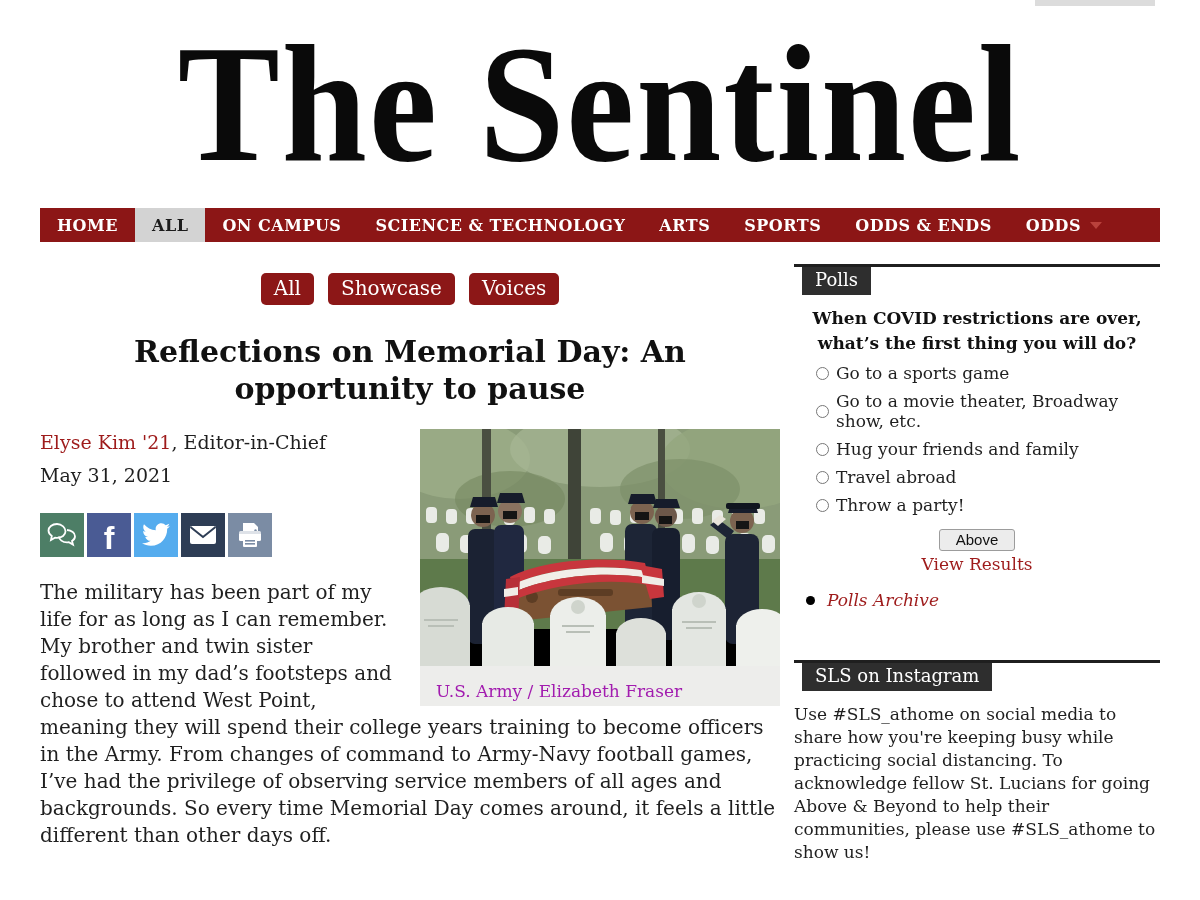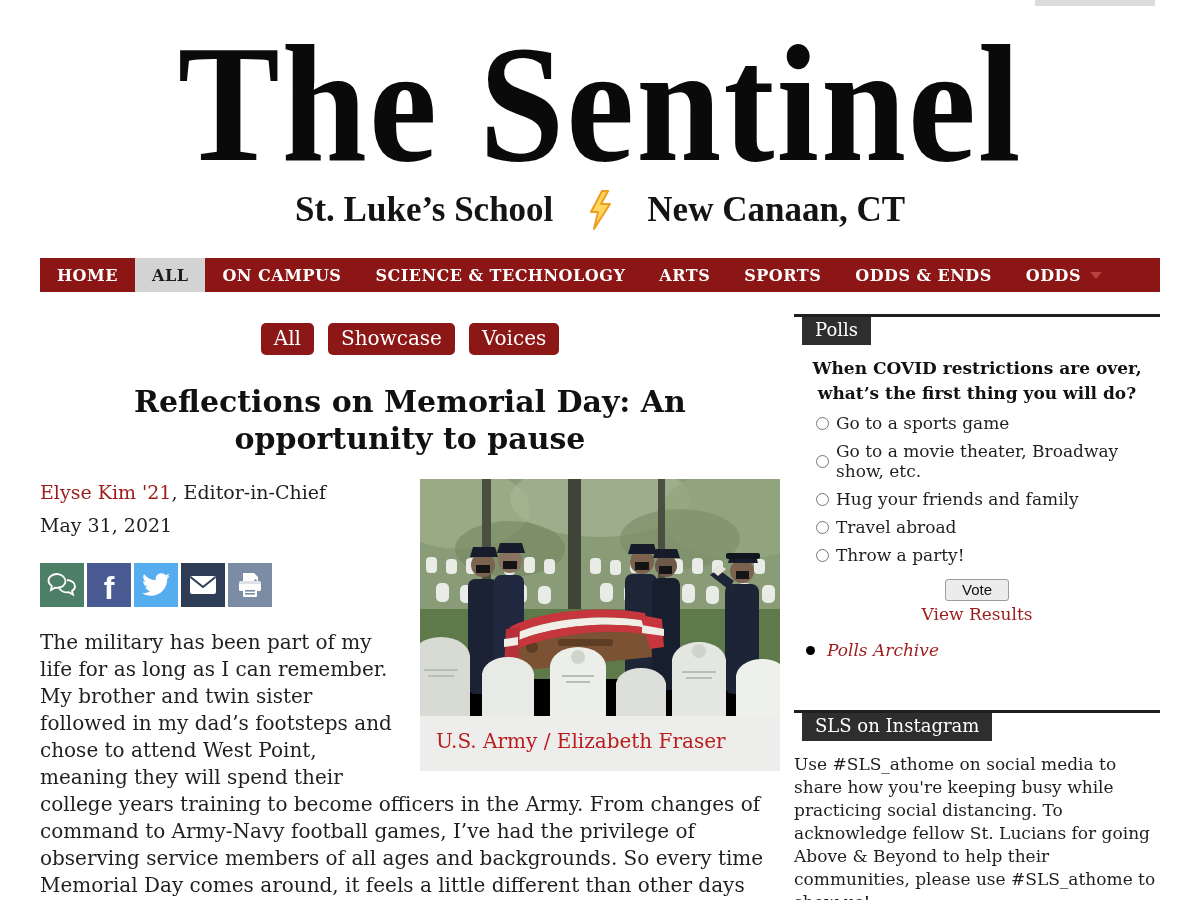--- a/index.html
+++ b/index.html
@@ -40,21 +40,21 @@
   .filters { margin-top:31px; display:flex; justify-content:center; gap:14px; }
   .filter-btn { background:#8c1717; color:#fff; font-family:"DejaVu Serif", serif;
                 font-size:20px; padding:3px 13px 5px; border:none; border-radius:5px; cursor:pointer; }
 
   
   .article-title { margin-top:29px; font-size:30px; line-height:1.22; font-weight:bold;
                    text-align:center; color:#111; }
   .article-body { margin-top:22px; font-size:20px; line-height:27px; }
   .figure { float:right; width:360px; margin-left:20px; margin-bottom:6px; }
   .figure-img { display:block; width:360px; height:237px; }
-  .figure-cap { background:#ededeb; padding:12px 16px 16px; font-size:20px; color:#b91c1c; }
+  .figure-cap { background:#ededeb; padding:12px 16px 1px; font-size:17px; color:#a21caf; }
   .byline { font-size:19px; }
   .byline a { color:#9e1b1b; text-decoration:none; }
   .date-line { font-size:19px; margin-top:6px; }
   .share-row { display:flex; gap:3px; margin-top:24px; margin-bottom:22px; }
   .share-tile { width:44px; height:44px; display:flex; align-items:center; justify-content:center; cursor:pointer; }
   .t-comments { background:#4d7e66; }
   .t-facebook { background:#4a5b94; }
   .t-twitter  { background:#55acee; }
   .t-email    { background:#2e3d55; }
   .t-print    { background:#7b8ca4; }
@@ -84,27 +84,20 @@
 </style>
 </head>
 <body>
 
 <div class="top-strip"></div>
 
 <div class="container">
 
   <header class="masthead">
     <div class="masthead-title">The Sentinel</div>
-    <div class="tagline">
-      <span>St. Luke’s School</span>
-      <svg class="bolt" viewBox="0 0 26 40">
-        <polygon points="15,1 4,22 11,22 7,39 23,14 14,14 21,1" fill="#ffd75e" stroke="#ee9b20" stroke-width="2" stroke-linejoin="round"></polygon>
-      </svg>
-      <span>New Canaan, CT</span>
-    </div>
   </header>
 
   <nav class="nav">
     <div class="nav-item">HOME</div>
     <div class="nav-item active">ALL</div>
     <div class="nav-item">ON CAMPUS</div>
     <div class="nav-item">SCIENCE &amp; TECHNOLOGY</div>
     <div class="nav-item">ARTS</div>
     <div class="nav-item">SPORTS</div>
     <div class="nav-item">ODDS &amp; ENDS</div>
@@ -311,21 +304,21 @@
         <div class="poll-option">
           <span class="radio"></span>
           <span>Travel abroad</span>
         </div>
         <div class="poll-option">
           <span class="radio"></span>
           <span>Throw a party!</span>
         </div>
 
         <div class="vote-wrap">
-          <button class="vote-btn">Vote</button>
+          <button class="vote-btn">Above</button>
         </div>
         <div class="view-results">
           <a href="#">View Results</a>
         </div>
         <div class="archive">
           <span class="dot"></span>
           <a href="#">Polls Archive</a>
         </div>
       </section>
 

